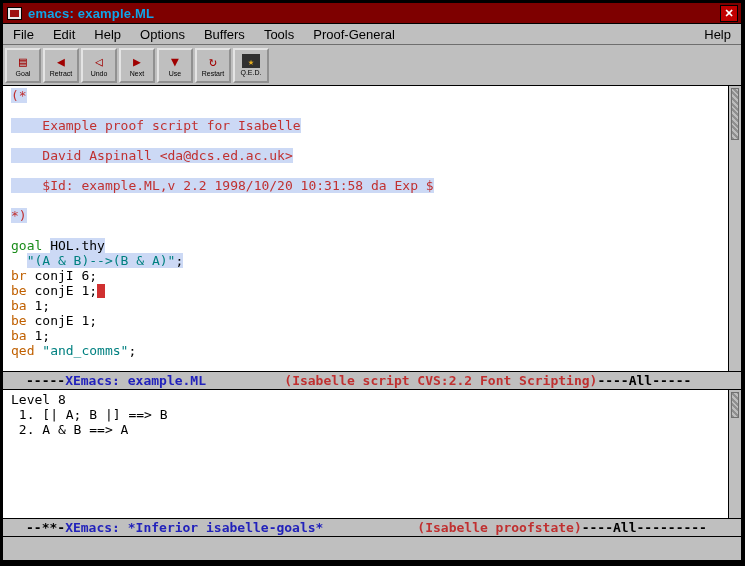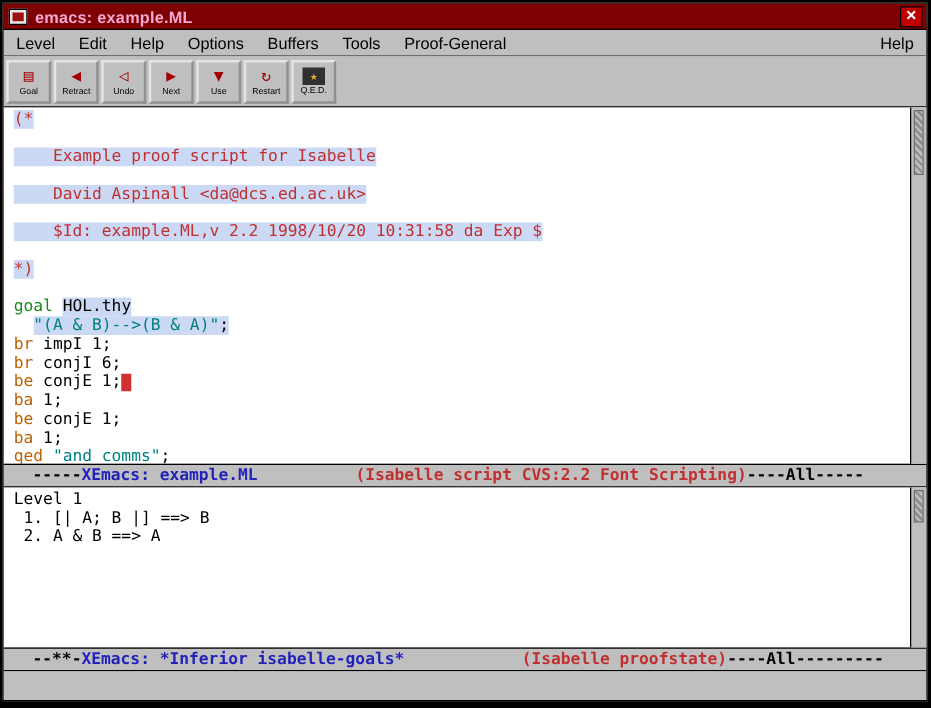--- a/index.html
+++ b/index.html
@@ -17,21 +17,21 @@
   }
   .win-icon {
     width:15px; height:13px; margin:0 6px 0 4px; background:#e8e8e8;
     border:1px solid #000; position:relative; display:inline-block;
   }
   .win-icon::after {
     content:""; position:absolute; left:2px; top:2px; right:2px; bottom:2px;
     background:#9e1010;
   }
   .title-text {
-    color:#f9a8d4; font:bold 13px "Liberation Sans", sans-serif; letter-spacing:.2px;
+    color:#0ea5e9; font:bold 13px "Liberation Sans", sans-serif; letter-spacing:.2px;
   }
   .close-btn {
     margin-left:auto; margin-right:3px; width:18px; height:17px;
     background:#c00000; border:1px solid #000;
     display:flex; align-items:center; justify-content:center;
   }
   .close-x { color:#fff; font:bold 11px "Liberation Sans", sans-serif; line-height:1; }
   
   .menubar {
     height:21px; background:#bfbfbf; border-bottom:1px solid #6e6e6e;
@@ -103,21 +103,21 @@
 
   <div class="titlebar">
     <span class="win-icon"></span>
     <span class="title-text">emacs: example.ML</span>
     <span class="close-btn">
         <span class="close-x">✕</span>
       </span>
   </div>
 
   <div class="menubar">
-    <span class="menu-item">Level</span>
+    <span class="menu-item">File</span>
     <span class="menu-item">Edit</span>
     <span class="menu-item">Help</span>
     <span class="menu-item">Options</span>
     <span class="menu-item">Buffers</span>
     <span class="menu-item">Tools</span>
     <span class="menu-item">Proof-General</span>
     <span class="menu-item menu-help">Help</span>
   </div>
 
   <div class="toolbar">
@@ -158,38 +158,37 @@
         <div class="code-line"><span class="seg-comment hl">    Example proof script for Isabelle</span></div>
         <div class="code-line"><span class="seg-plain"> </span></div>
         <div class="code-line"><span class="seg-comment hl">    David Aspinall &lt;da@dcs.ed.ac.uk&gt;</span></div>
         <div class="code-line"><span class="seg-plain"> </span></div>
         <div class="code-line"><span class="seg-comment hl">    $Id: example.ML,v 2.2 1998/10/20 10:31:58 da Exp $</span></div>
         <div class="code-line"><span class="seg-plain"> </span></div>
         <div class="code-line"><span class="seg-comment hl">*)</span></div>
         <div class="code-line"><span class="seg-plain"> </span></div>
         <div class="code-line"><span class="seg-green">goal</span><span class="seg-plain"> </span><span class="seg-plain hl">HOL.thy</span></div>
         <div class="code-line"><span class="seg-plain">  </span><span class="seg-string hl">"(A &amp; B)--&gt;(B &amp; A)"</span><span class="seg-plain hl">;</span></div>
-        <div class="code-line"><span class="seg-orange">br</span><span class="seg-plain"> impI 1;</span></div>
         <div class="code-line"><span class="seg-orange">br</span><span class="seg-plain"> conjI 6;</span></div>
         <div class="code-line"><span class="seg-orange">be</span><span class="seg-plain"> conjE 1;</span><span class="cursor"> </span></div>
         <div class="code-line"><span class="seg-orange">ba</span><span class="seg-plain"> 1;</span></div>
         <div class="code-line"><span class="seg-orange">be</span><span class="seg-plain"> conjE 1;</span></div>
         <div class="code-line"><span class="seg-orange">ba</span><span class="seg-plain"> 1;</span></div>
         <div class="code-line"><span class="seg-orange">qed</span><span class="seg-plain"> </span><span class="seg-string">"and_comms"</span><span class="seg-plain">;</span></div>
       </div>
     <div class="scrollbar">
       <div class="thumb" style="height:52px"></div>
     </div>
   </div>
 
   <div class="modeline"><span class="ml-dash">-----</span><span class="ml-buffer">XEmacs: example.ML</span><span class="ml-dash">          </span><span class="ml-status">(Isabelle script CVS:2.2 Font Scripting)</span><span class="ml-dash">----All-----</span></div>
 
   <div class="edit-window goals">
     <div class="code-area">
-        <div class="code-line"><span class="seg-plain">Level 1</span></div>
+        <div class="code-line"><span class="seg-plain">Level 8</span></div>
         <div class="code-line"><span class="seg-plain"> 1. [| A; B |] ==&gt; B</span></div>
         <div class="code-line"><span class="seg-plain"> 2. A &amp; B ==&gt; A</span></div>
       </div>
     <div class="scrollbar">
       <div class="thumb" style="height:26px"></div>
     </div>
   </div>
 
   <div class="modeline"><span class="ml-dash">--**-</span><span class="ml-buffer">XEmacs: *Inferior isabelle-goals*</span><span class="ml-dash">            </span><span class="ml-status">(Isabelle proofstate)</span><span class="ml-dash">----All---------</span></div>
 

